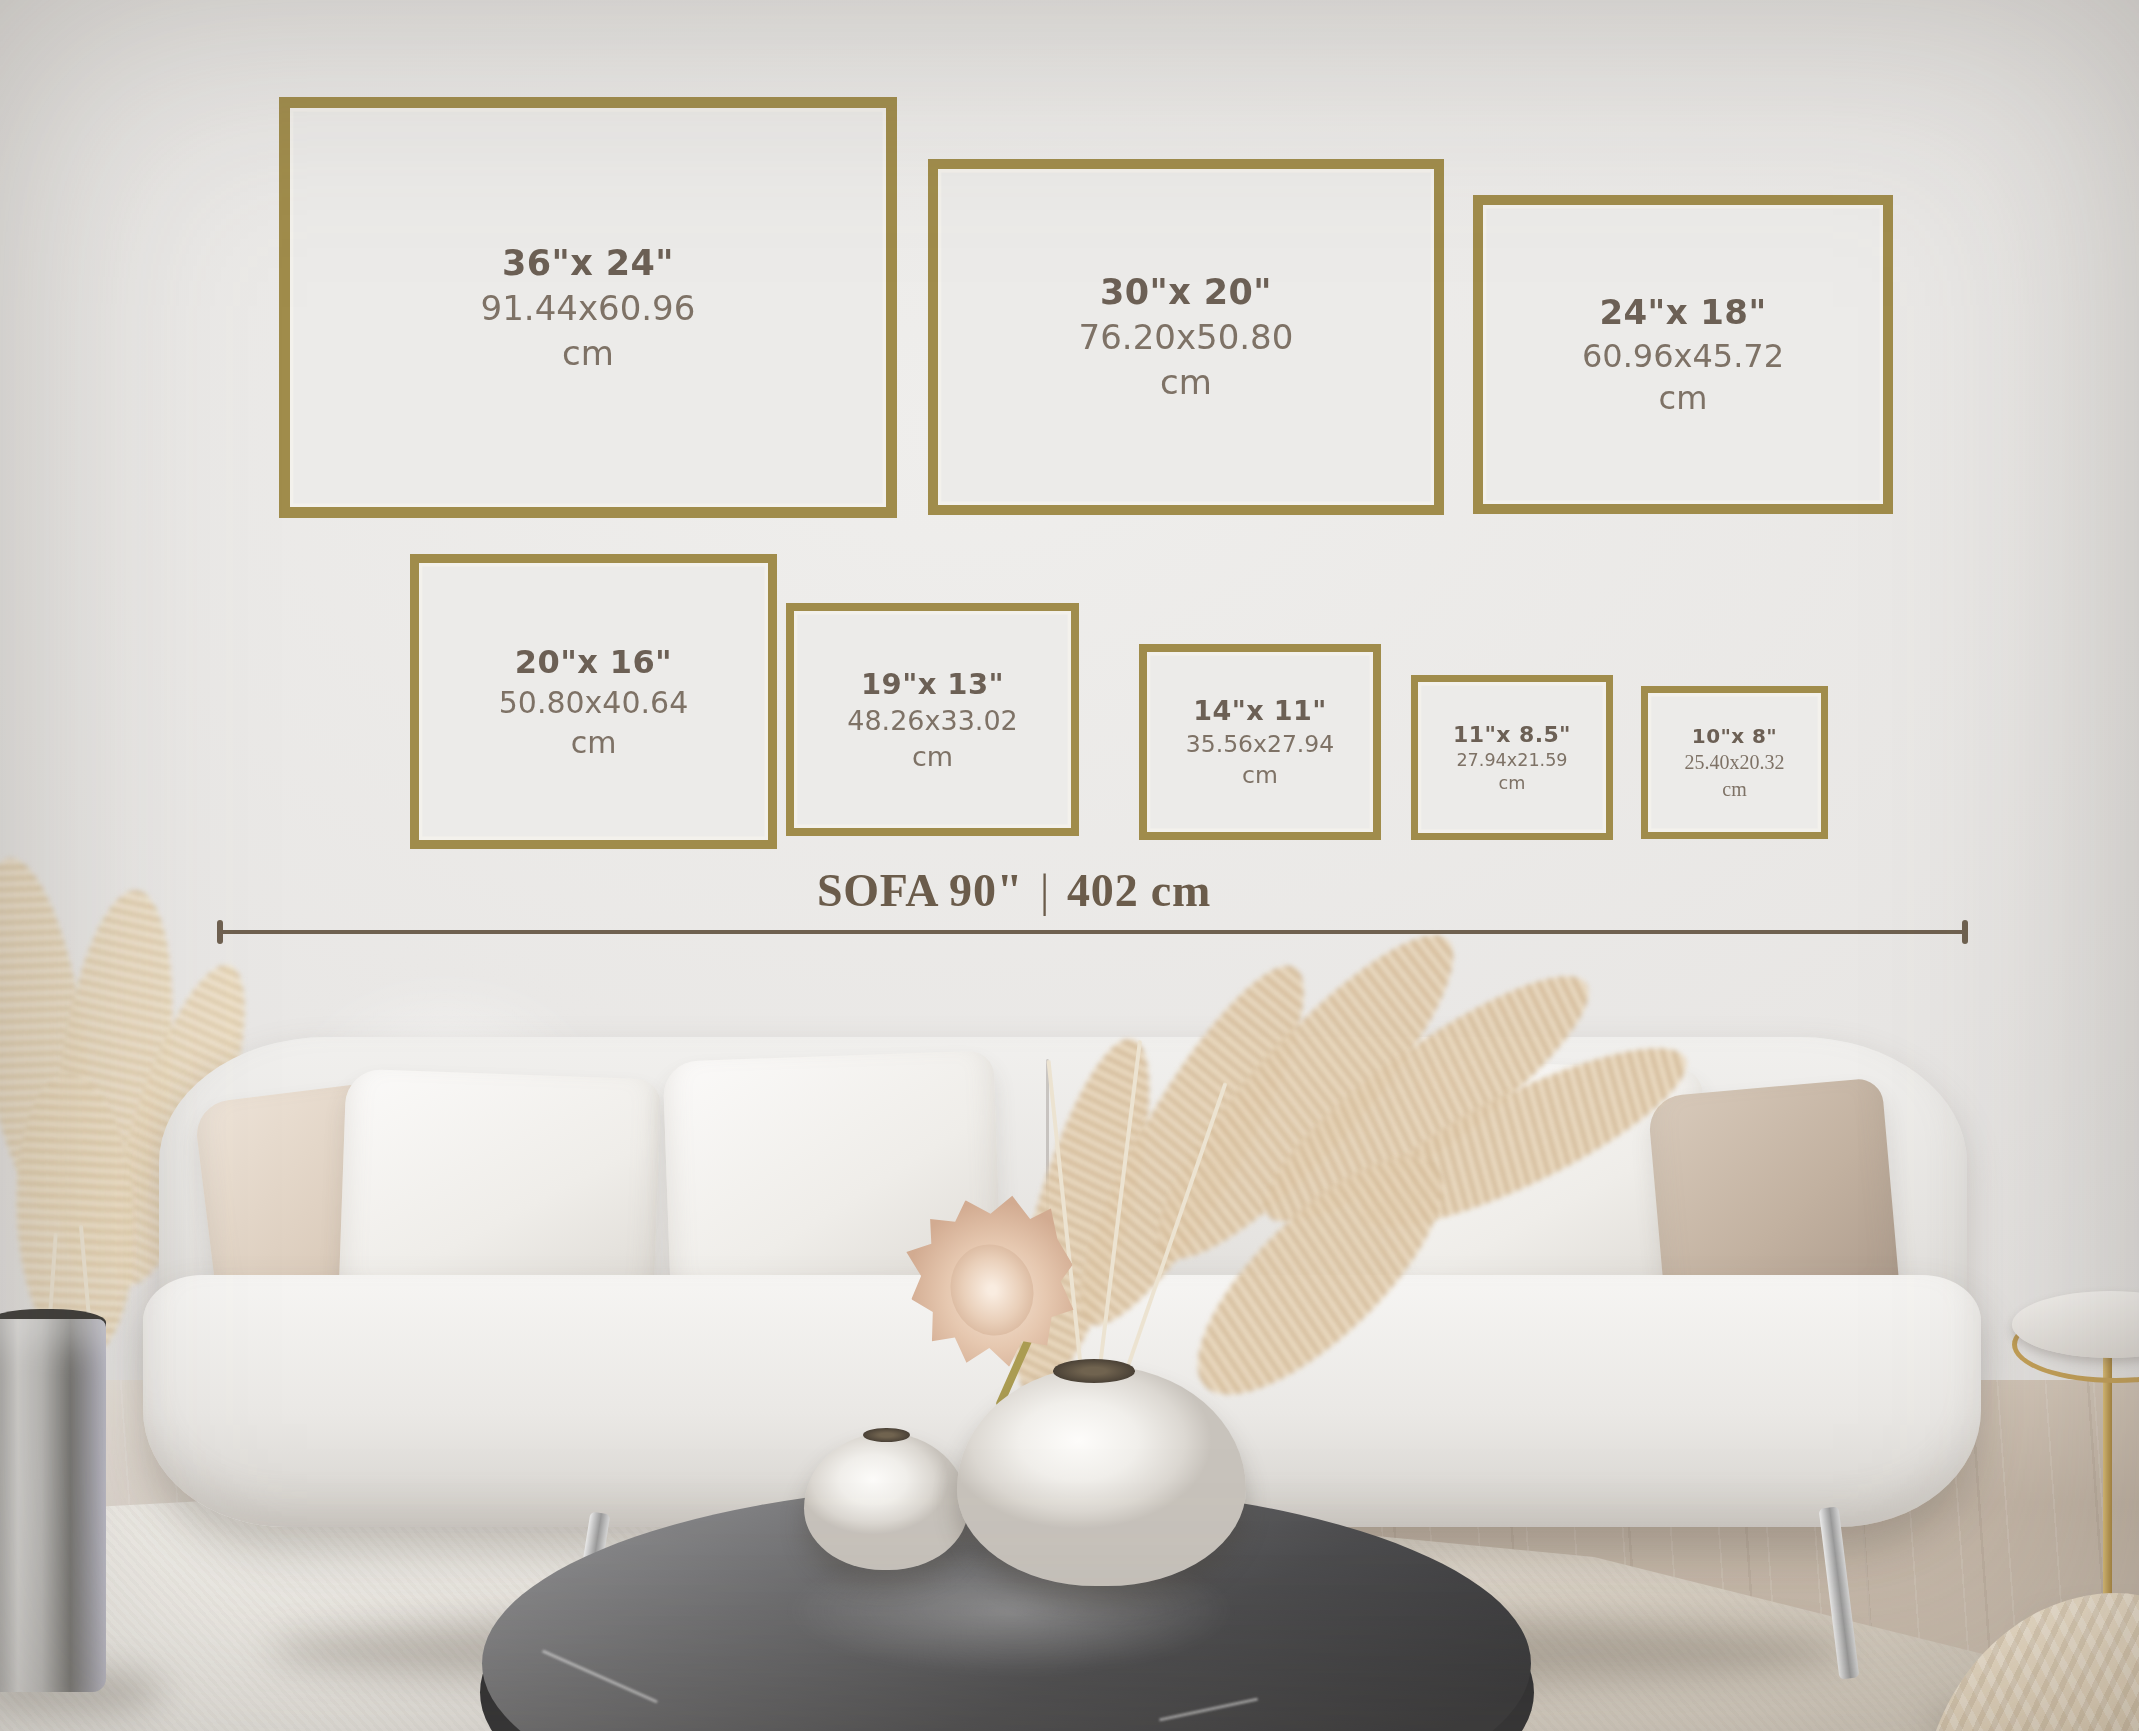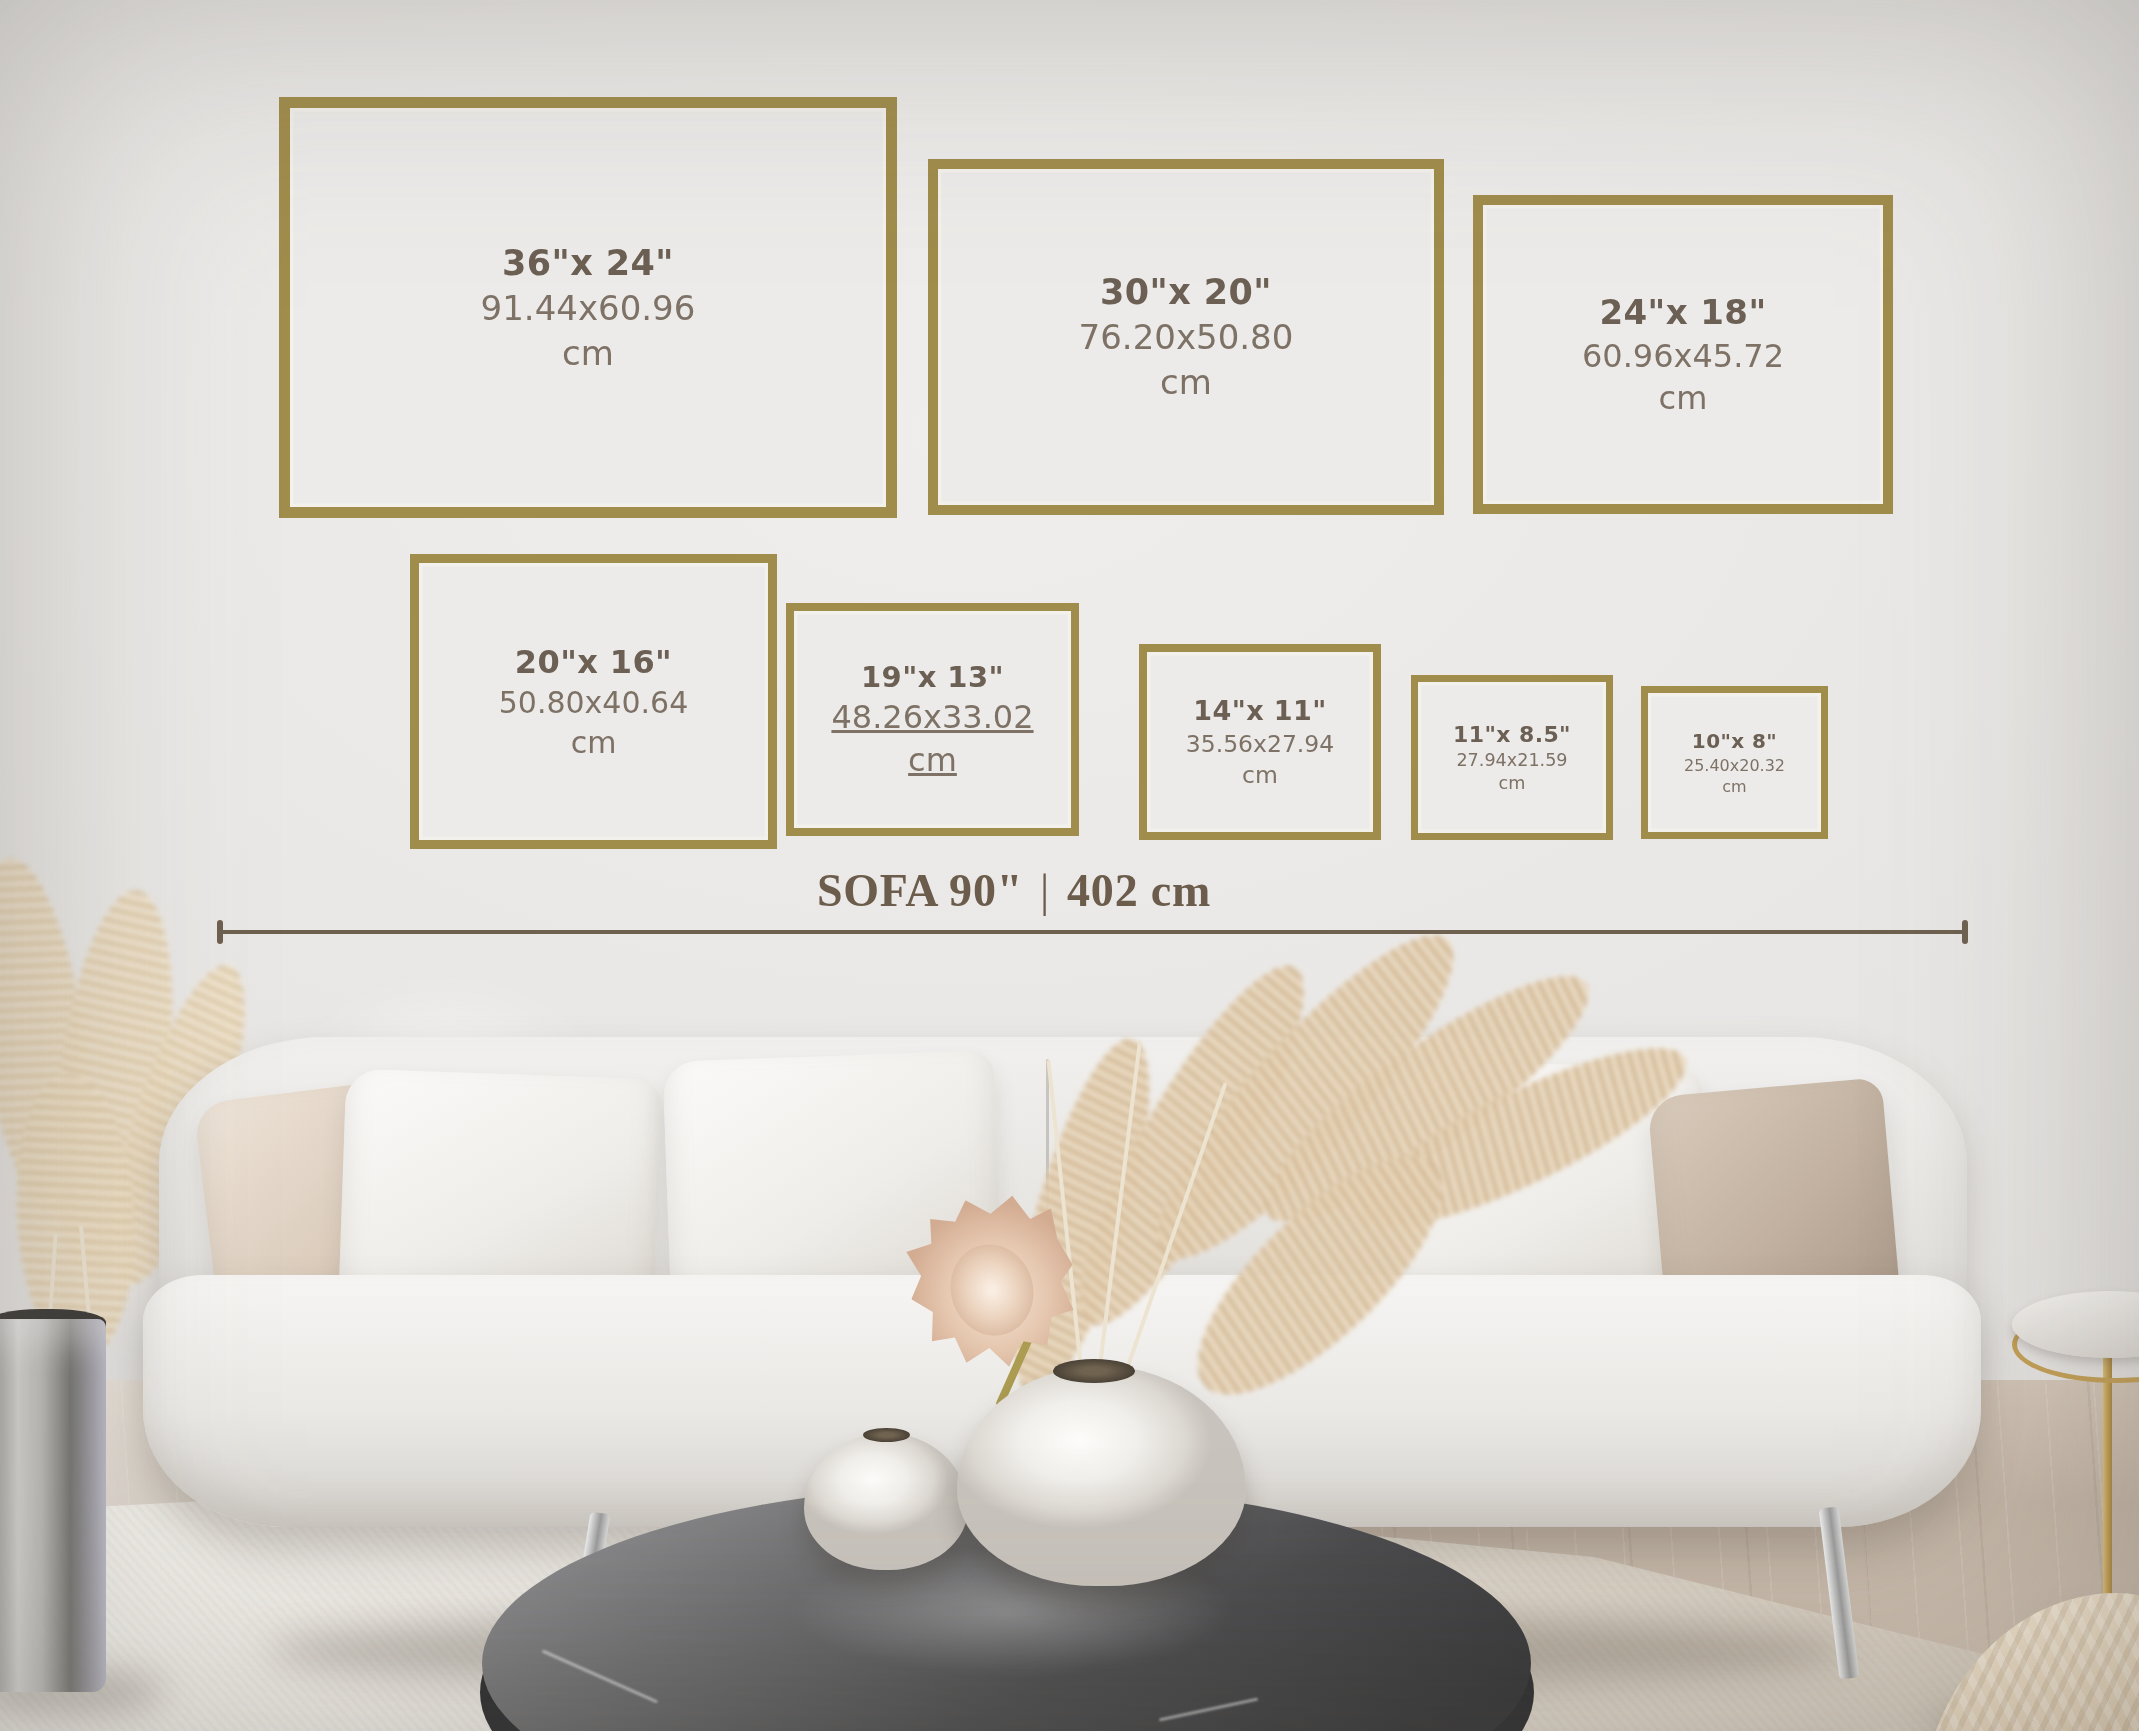--- a/index.html
+++ b/index.html
@@ -31,27 +31,27 @@
   .pframe .v,.pframe .u{font-weight:400;color:#7e7266;}
   .f1{left:279px;top:97px;width:596px;height:399px;border-width:11px;}
   .f1 .t{font-size:35px;} .f1 .v,.f1 .u{font-size:34px;}
   .f2{left:928px;top:159px;width:496px;height:336px;border-width:10px;}
   .f2 .t{font-size:35px;} .f2 .v,.f2 .u{font-size:34px;}
   .f3{left:1473px;top:195px;width:400px;height:299px;border-width:10px;}
   .f3 .t{font-size:34px;} .f3 .v,.f3 .u{font-size:32px;}
   .f4{left:410px;top:554px;width:349px;height:277px;border-width:9.2px;}
   .f4 .t{font-size:32px;} .f4 .v,.f4 .u{font-size:30px;}
   .f5{left:786px;top:603px;width:277px;height:217px;border-width:8.4px;}
-  .f5 .t{font-size:29px;} .f5 .v,.f5 .u{font-size:32px;text-decoration:underline;}
+  .f5 .t{font-size:29px;} .f5 .v,.f5 .u{font-size:27px;}
   .f6{left:1139px;top:644px;width:226px;height:180px;border-width:8.4px;}
   .f6 .t{font-size:27px;} .f6 .v,.f6 .u{font-size:23.5px;}
   .f7{left:1411px;top:675px;width:188px;height:151px;border-width:7.6px;}
   .f7 .t{font-size:22px;} .f7 .v,.f7 .u{font-size:17.6px;}
   .f8{left:1641px;top:686px;width:173px;height:139px;border-width:7.6px;}
-  .f8 .t{font-size:20px;} .f8 .v,.f8 .u{font-size:16px;}
+  .f8 .t{font-size:20px;} .f8 .v,.f8 .u{font-size:20px;font-family:Liberation Serif, serif;}
   
   .mwrap{z-index:40;}
   .mline{left:220px;top:930px;width:1745px;height:4.2px;background:#6f6150;border-radius:2.5px;}
   .mtick{width:5.9px;height:23.5px;background:#6f6150;border-radius:3.4px;top:920px;}
   .mtick.l{left:217px;} .mtick.r{left:1962px;}
   .mtext{top:864px;left:1014px;transform:translateX(-50%);white-space:nowrap;
     font-family:"Liberation Serif", serif;font-weight:700;font-size:46px;color:#6b5c4b;letter-spacing:0.8px;}
   .mtext .sep{font-weight:400;padding:0 17px;color:#6b5c4b;}
   
   .sofa-back{left:159px;top:1037px;width:1808px;height:361px;

